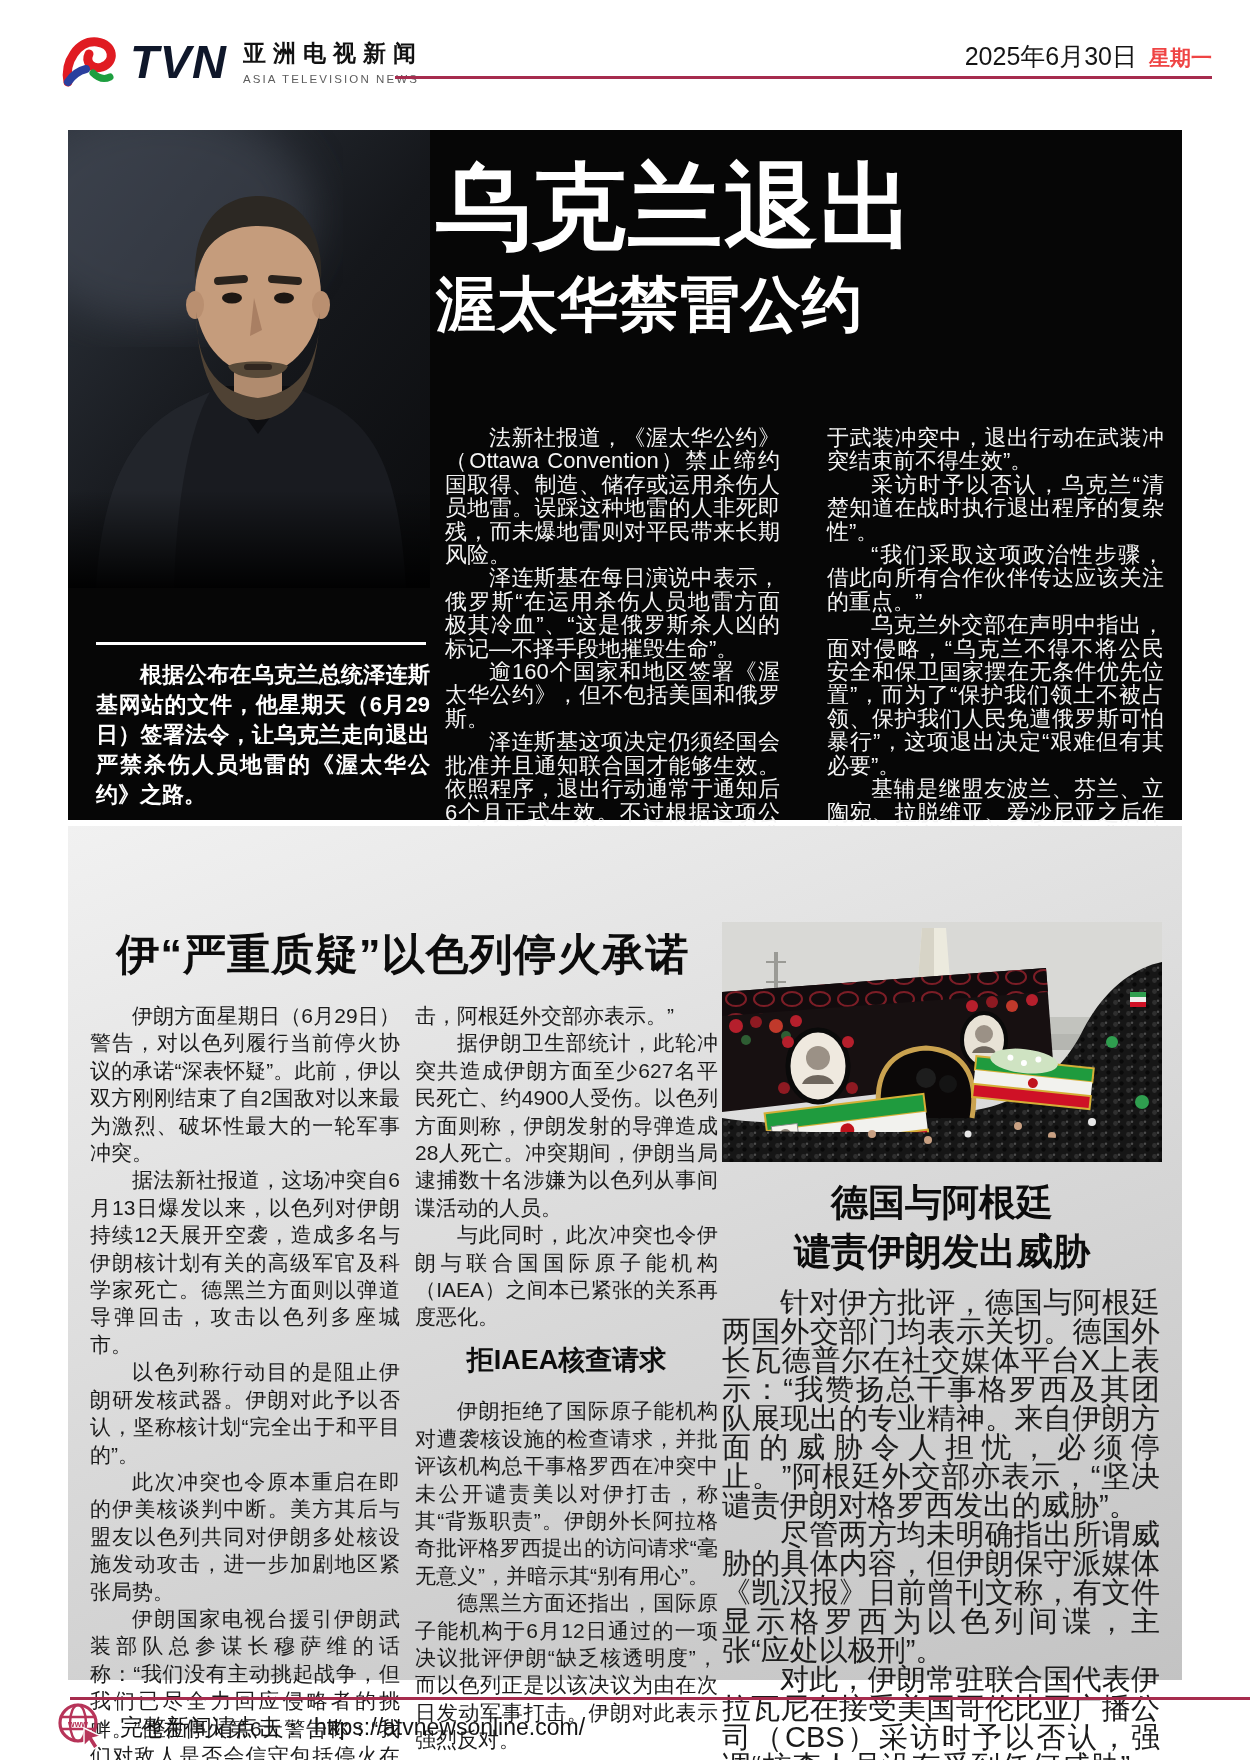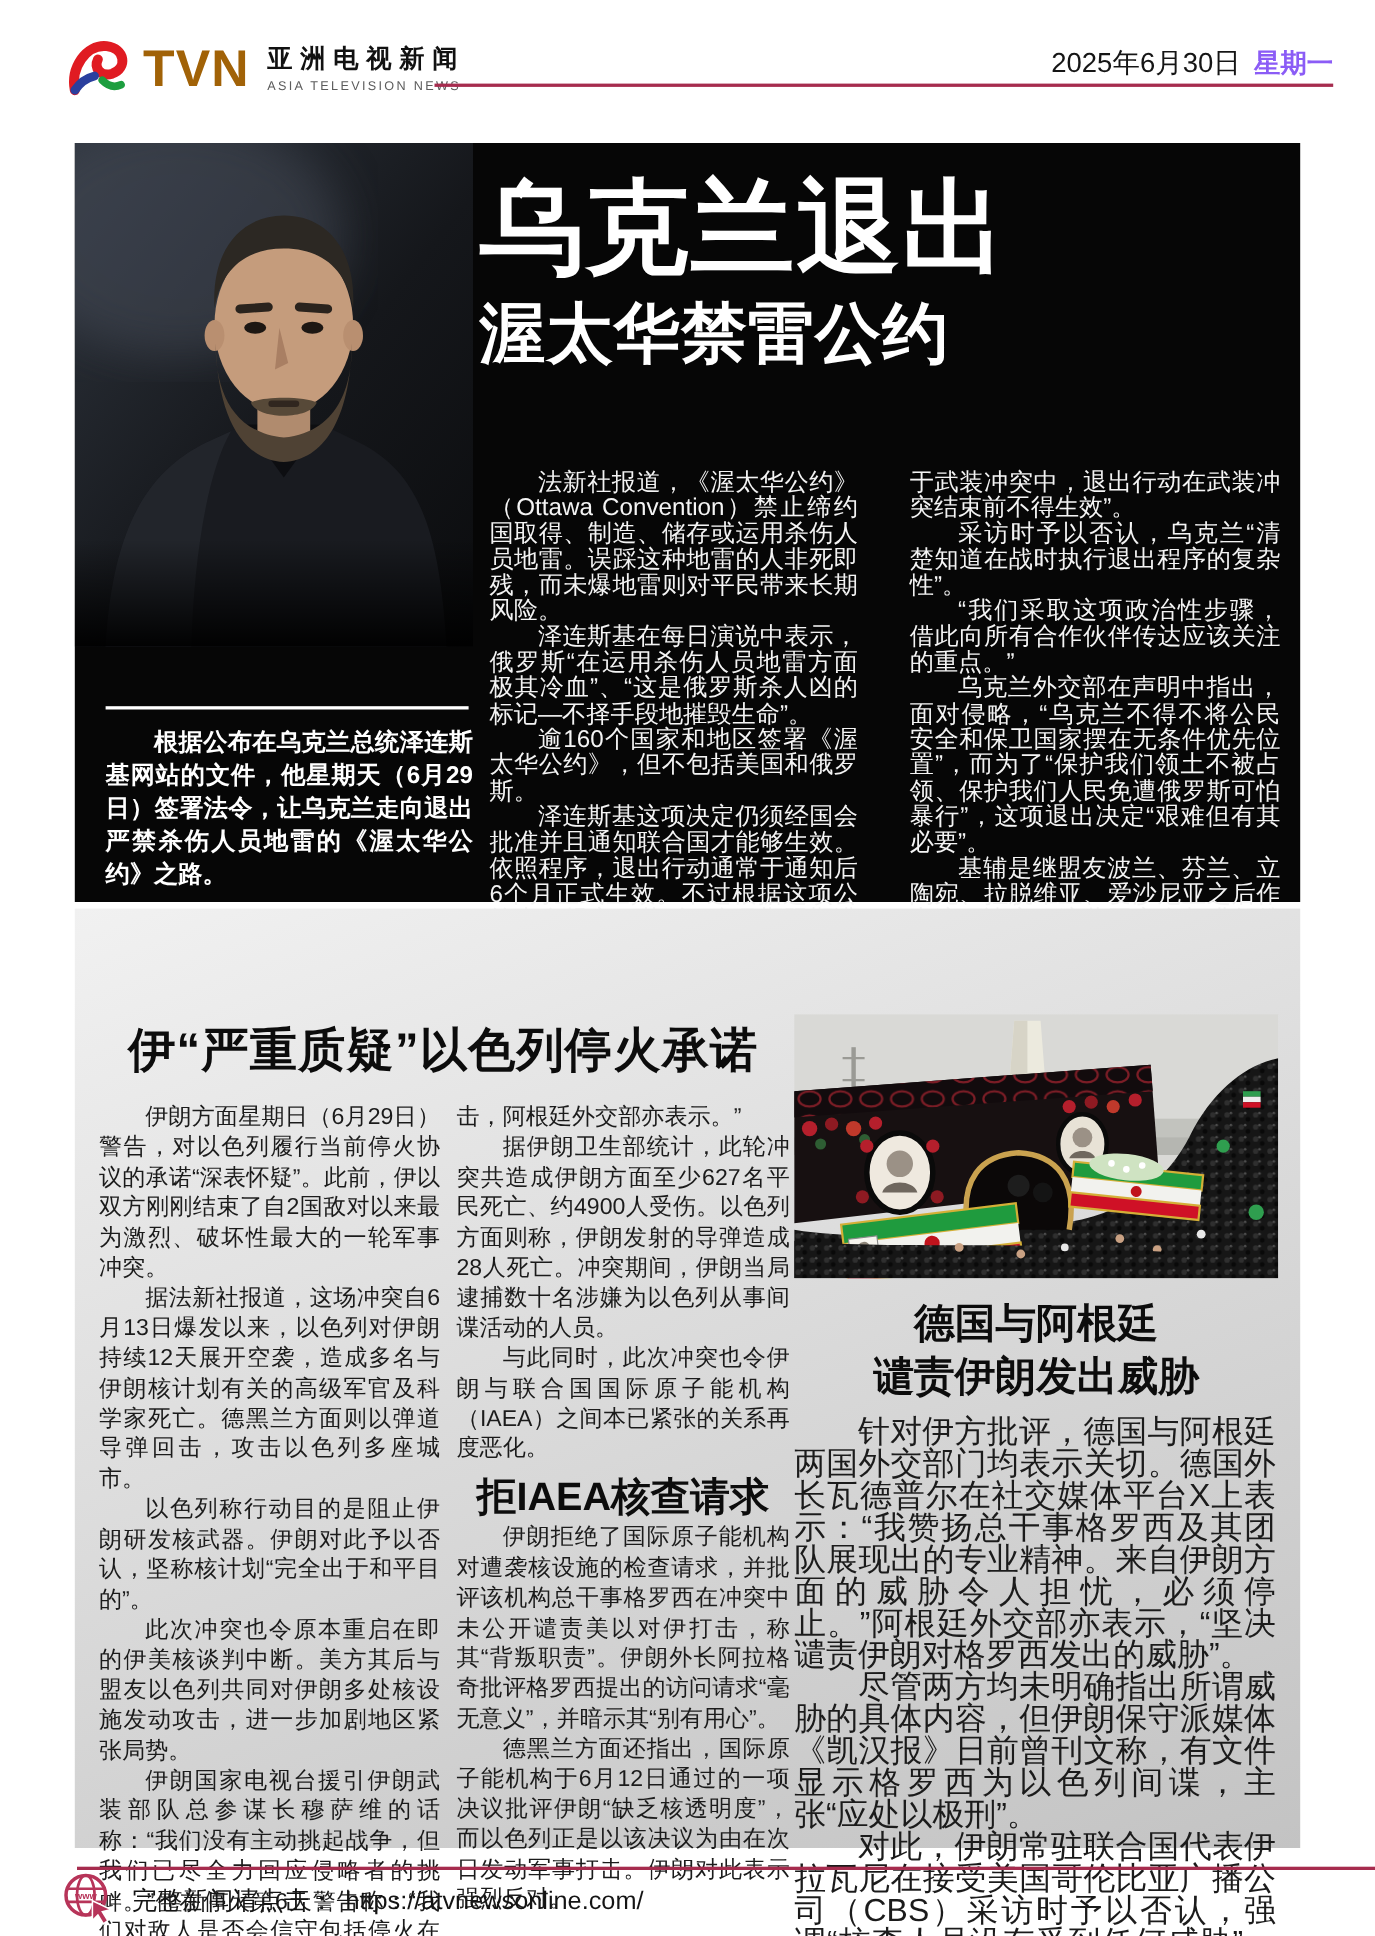--- a/index.html
+++ b/index.html
@@ -2,27 +2,27 @@
 <html><head>
 <meta charset="utf-8">
 <style>
   html,body{margin:0;padding:0;background:#fff;}
   .page{position:relative;width:1250px;height:1760px;background:#ffffff;overflow:hidden;
         font-family:"Liberation Sans","DejaVu Sans",sans-serif;color:#111;}
   .abs{position:absolute;}
 
   
   .brand{left:60px;top:32px;display:flex;align-items:center;}
-  .brand-tvn{font-size:47px;font-weight:900;letter-spacing:1px;color:#a16207;margin-left:4px;}
+  .brand-tvn{font-size:47px;font-weight:900;letter-spacing:1px;color:#0f172a;margin-left:4px;font-style:italic;}
   .brand-text{margin-left:16px;}
   .brand-cn{font-size:23px;font-weight:700;letter-spacing:7px;color:#111;}
   .brand-en{font-size:11.5px;color:#5c5c5c;letter-spacing:2.1px;margin-top:4px;}
   .date-block{right:38px;top:40px;text-align:right;white-space:nowrap;}
   .date-text{font-size:25px;color:#151515;}
-  .weekday-text{font-size:24px;font-weight:900;color:#8b5cf6;margin-left:12px;}
+  .weekday-text{font-size:21px;font-weight:900;color:#ef4444;margin-left:12px;}
   .header-rule{left:395px;top:76px;width:817px;height:3px;background:#a62c4e;}
 
   
   .lead{left:68px;top:130px;width:1114px;height:690px;background:#060606;}
   .lead-photo{left:0;top:0;width:362px;height:458px;}
   .caption-rule{left:28px;top:512px;width:330px;height:3px;background:#ffffff;}
   .lead-caption{left:28px;top:530px;width:334px;font-size:22px;line-height:30px;font-weight:700;
                 color:#ffffff;text-align:justify;text-indent:2em;}
   .h1{left:368px;top:26px;width:734px;color:#ffffff;font-weight:900;}
   .h1 .l1{font-size:94px;line-height:102px;letter-spacing:2px;}
@@ -33,21 +33,21 @@
   .para{margin:0;text-indent:2em;}
   .para.cont{text-indent:0;}
 
   
   .second{left:68px;top:826px;width:1114px;height:854px;
           background:linear-gradient(160deg,#f1f1f1 0%,#dcdcdc 45%,#c3c3c3 100%);}
   .h2{left:10px;top:100px;width:650px;text-align:center;font-size:43px;font-weight:900;color:#0c0c0c;letter-spacing:1px;}
   .gray-col{color:#1b1b1b;font-size:21px;line-height:27.4px;text-align:justify;}
   .col-a{left:22px;top:176px;width:310px;}
   .col-b{left:347px;top:176px;width:303px;}
-  .subhead{margin:16px 0 10px;font-size:36px;font-weight:800;text-align:center;color:#0c0c0c;}
+  .subhead{margin:16px 0 23px;font-size:27px;font-weight:800;text-align:center;color:#0c0c0c;}
   .col-c-photo{left:654px;top:96px;width:440px;height:240px;}
   .h3{left:654px;top:352px;width:440px;text-align:center;font-size:37px;line-height:49px;font-weight:900;color:#0c0c0c;}
   .col-c{left:654px;top:462px;width:438px;font-size:29px;line-height:29px;}
 
   
   .footer-rule{left:70px;top:1697px;width:1180px;height:3px;background:#a62c4e;}
   .globe{left:54px;top:1700px;width:52px;height:52px;}
   .footer-text{left:120px;top:1712px;font-size:23px;color:#141414;white-space:nowrap;}
   .footer-url{margin-left:10px;color:#141414;text-decoration:none;text-align:right;}
   svg{display:block;}

